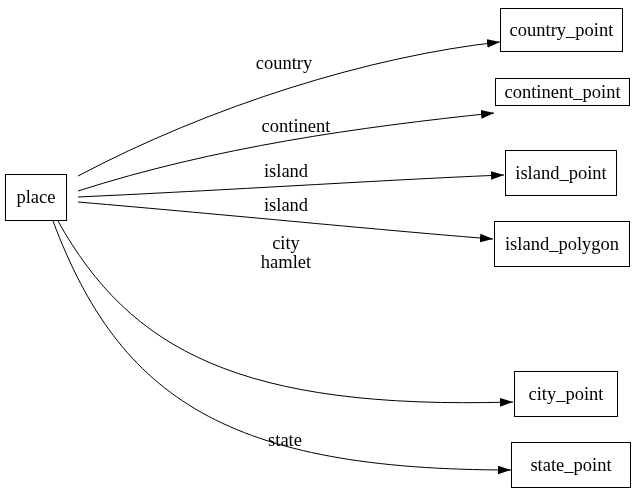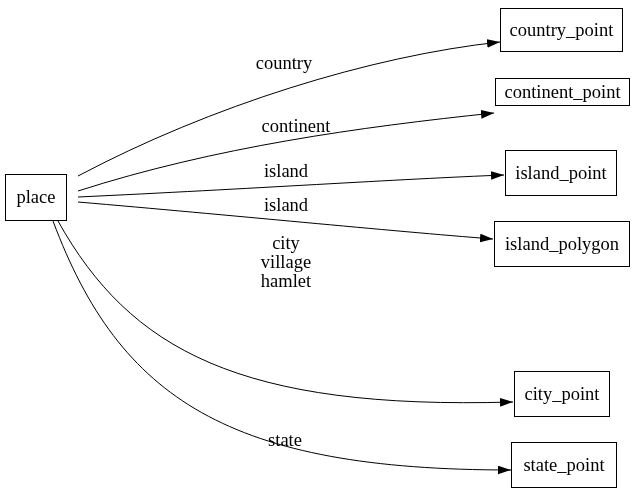--- a/index.html
+++ b/index.html
@@ -79,33 +79,32 @@
   <div class="node" style="left:5px; top:174px; width:62px; height:47px;text-align:right;">place</div>
 
   <div class="node" style="left:500px; top:8px; width:123px; height:44px;">country_point</div>
 
   <div class="node" style="left:495px; top:78px; width:135px; height:28px;">continent_point</div>
 
   <div class="node" style="left:505px; top:150px; width:112px; height:46px;">island_point</div>
 
   <div class="node" style="left:494px; top:221px; width:136px; height:46px;">island_polygon</div>
 
-  <div class="node" style="left:514px; top:371px; width:96px; height:46px;text-align:right;">city_point</div>
+  <div class="node" style="left:514px; top:371px; width:104px; height:46px;text-align:right;">city_point</div>
 
-  <div class="node" style="left:511px; top:442px; width:106px; height:46px;">state_point</div>
+  <div class="node" style="left:511px; top:442px; width:120px; height:46px;">state_point</div>
 
   <div class="edge-label" style="left:284px; top:63px;">country</div>
 
   <div class="edge-label" style="left:286px; top:126px;margin-left:10px;">continent</div>
 
   <div class="edge-label" style="left:286px; top:171px;">island</div>
 
   <div class="edge-label" style="left:286px; top:205px;">island</div>
 
   <div class="edge-label-block" style="left:286px; top:234px;">
     <div>city</div>
-    <div>village</div>
     <div>hamlet</div>
   </div>
 
   <div class="edge-label" style="left:285px; top:440px;">state</div>
 
 </div>
 
 </body></html>

